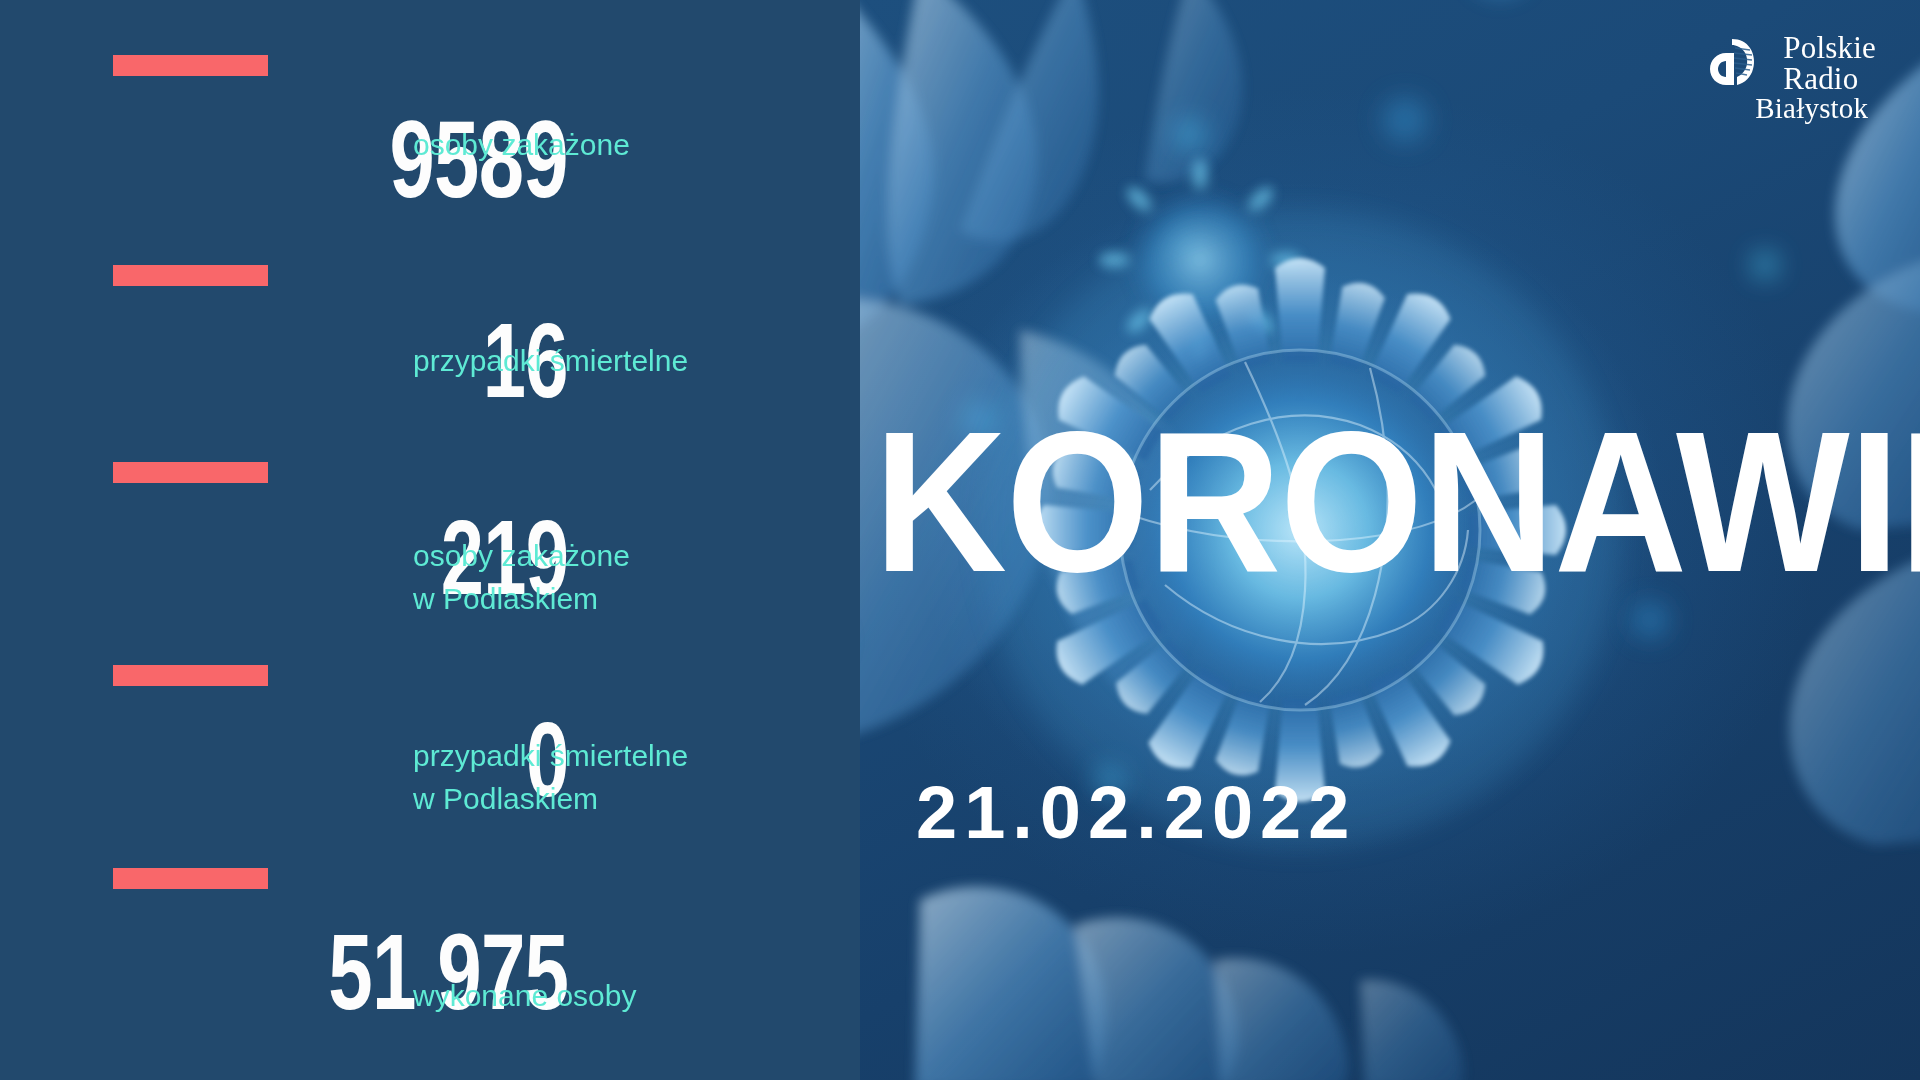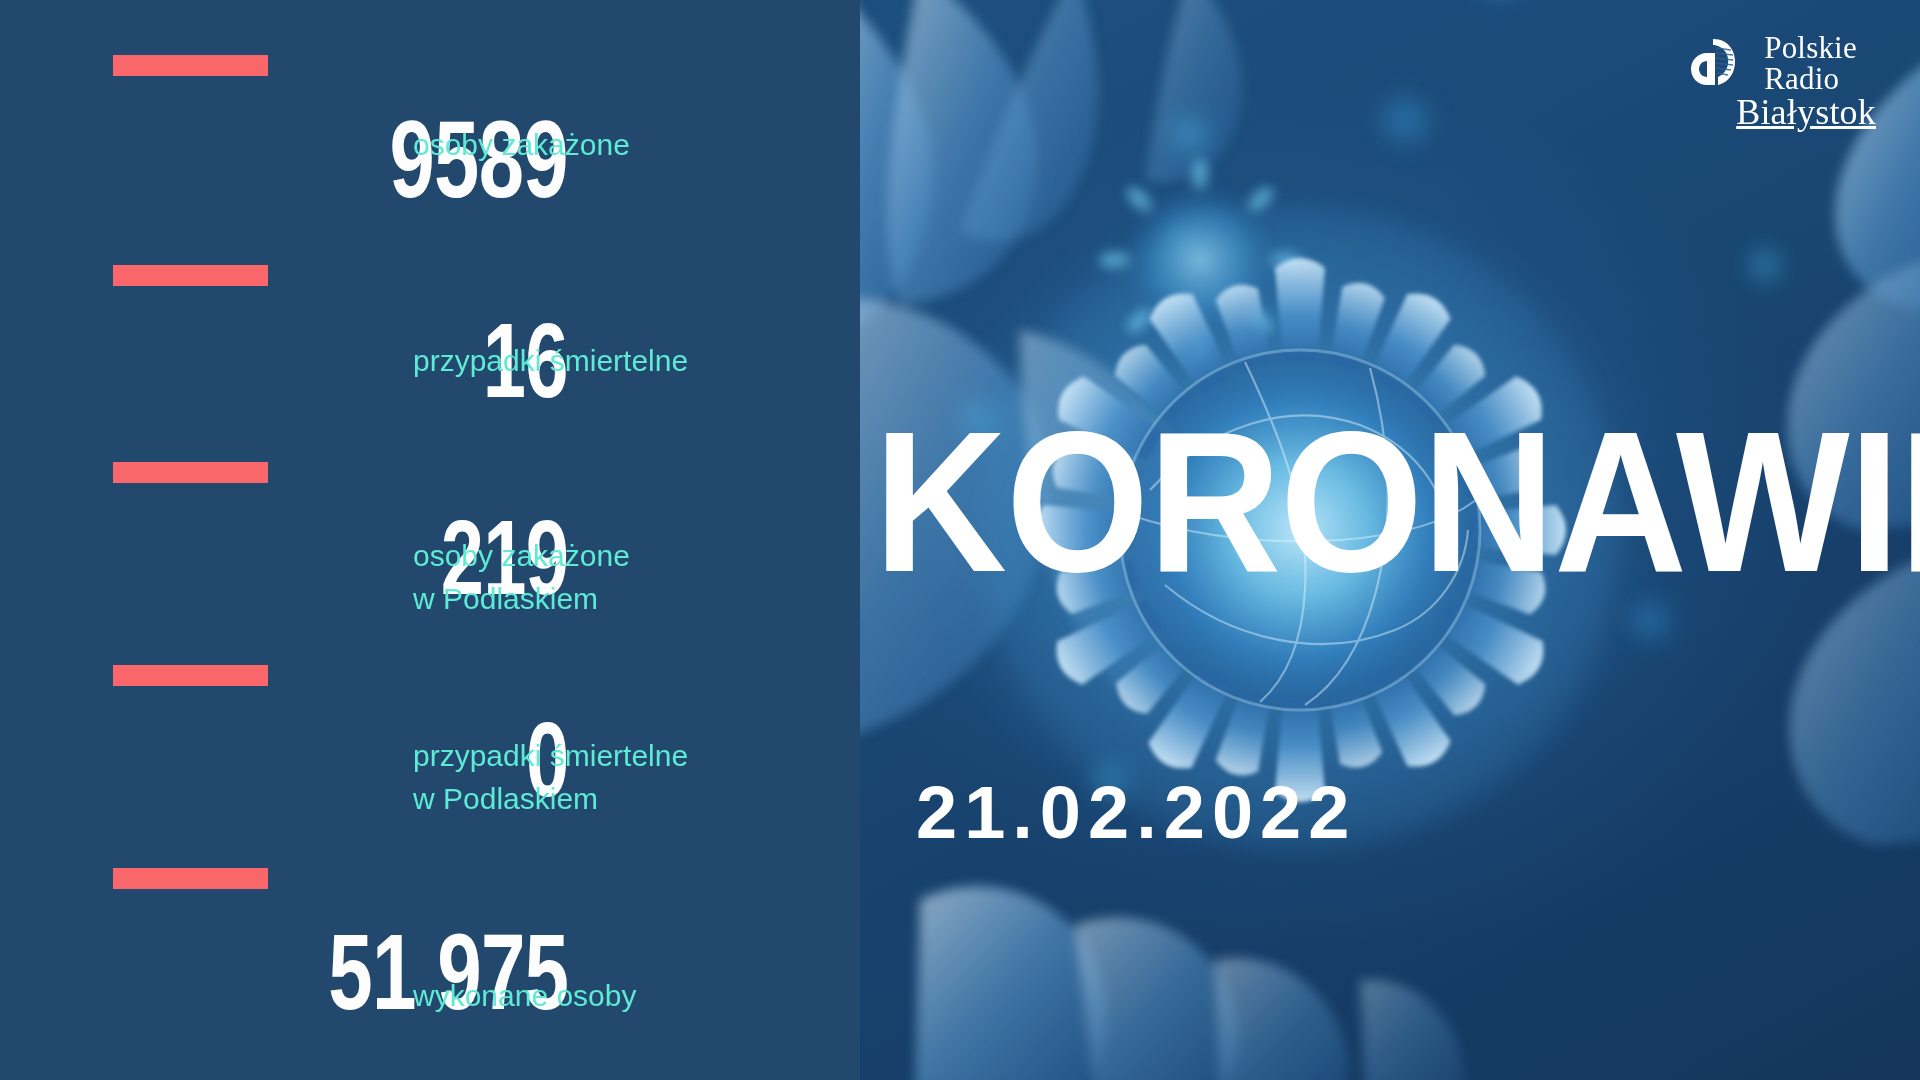--- a/index.html
+++ b/index.html
@@ -53,21 +53,21 @@
     font-size:200px;line-height:.98;letter-spacing:-1px;white-space:nowrap;
     transform:scaleX(.92);transform-origin:left top;}
   #report-date{position:absolute;left:40px;top:770px;color:#fff;font-weight:700;font-size:74px;
     letter-spacing:7px;white-space:nowrap;margin-left:16px;}
 
   
   #logo{position:absolute;right:44px;top:32px;display:flex;align-items:flex-start;gap:25px;}
   #logo-mark{flex:0 0 auto;margin-top:4px;}
   #logo-words{color:#fff;font-family:"Liberation Serif","DejaVu Serif",serif;line-height:1.0;}
   #logo-words .lw{display:block;font-size:31px;letter-spacing:.2px;}
-  #logo-words .lw3{font-size:36px;margin-left:-28px;text-decoration:underline;}
+  #logo-words .lw3{font-size:29px;margin-left:-28px;}
 </style>
 </head>
 <body>
 
 <div id="poster">
 
   <div id="left-panel" style="background: rgb(34, 73, 109);">
 
     <div class="stat-row" id="row0">
       <div class="accent-bar" style="background: rgb(249, 103, 106);"></div>

